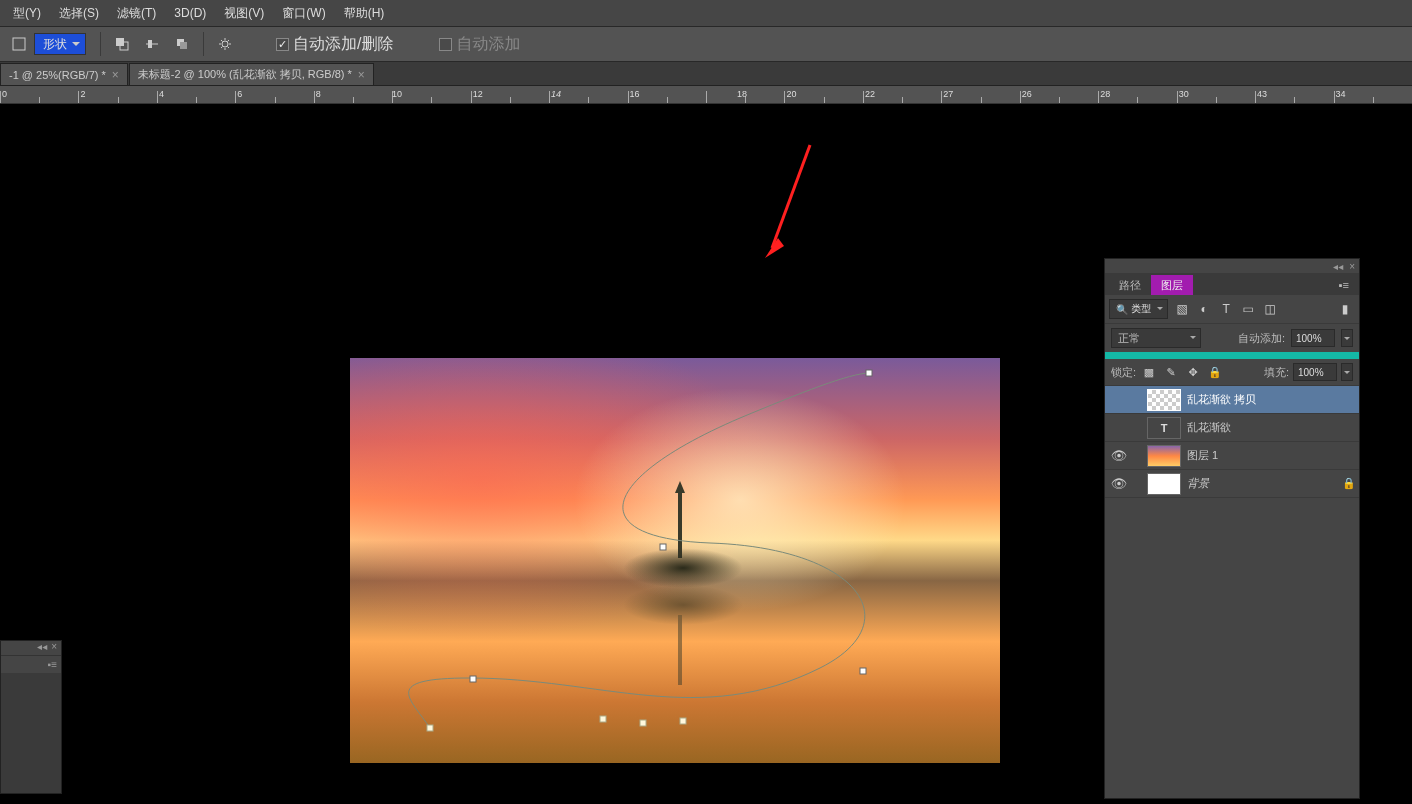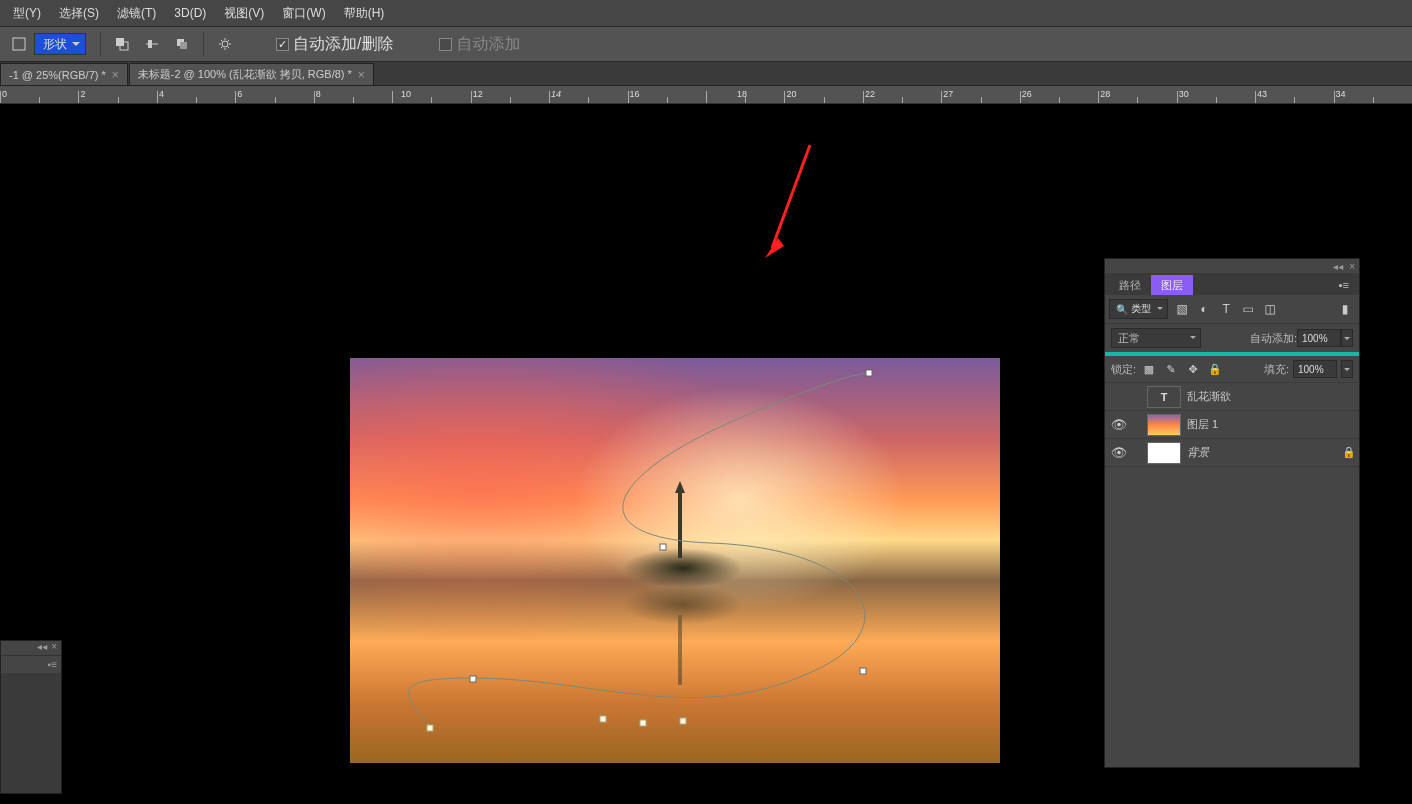--- a/index.html
+++ b/index.html
@@ -47,30 +47,30 @@
 
 
 .arrow { position: absolute; left: 760px; top: 140px; width: 60px; height: 120px; pointer-events: none; }
 
 
 .panels { position: absolute; right: 52px; top: 258px; width: 256px; background: #454545; border: 1px solid #222; box-shadow: 0 2px 8px rgba(0,0,0,0.5); }
 .panel-hdr { height: 14px; background: #454545; display: flex; justify-content: flex-end; align-items: center; padding: 0 4px; font-size: 10px; color: #999; }
 .panel-hdr span { margin-left: 6px; cursor: pointer; }
 .panel-tabs { height: 22px; background: #3a3a3a; display: flex; align-items: flex-end; padding-left: 4px; }
 .ptab { height: 20px; padding: 0 10px; font-size: 11px; color: #bbb; display: flex; align-items: center; cursor: pointer; }
-.ptab.active { background: #8b5cf6; color: #eee; }
+.ptab.active { background: #a21caf; color: #eee; }
 .panel-body { background: #454545; }
 
 .filter-row { display: flex; align-items: center; padding: 4px; gap: 4px; border-bottom: 1px solid #3a3a3a; }
 .filter-dd { height: 20px; background: #3a3a3a; border: 1px solid #2a2a2a; padding: 0 16px 0 6px; font-size: 10px; color: #ddd; display: flex; align-items: center; position: relative; cursor: pointer; }
 .filter-dd::after { content: ""; position: absolute; right: 4px; top: 7px; border: 3px solid transparent; border-top-color: #aaa; }
 .filter-icons { display: flex; gap: 2px; }
 .filter-ic { width: 20px; height: 20px; display: flex; align-items: center; justify-content: center; cursor: pointer; color: #ccc; font-size: 12px; }
 
-.prop-row { display: flex; align-items: center; padding: 4px 6px; font-size: 11px; color: #bbb; border-bottom: 4px solid #14b8a6; }
+.prop-row { display: flex; align-items: center; padding: 4px 6px; font-size: 11px; color: #bbb; border-bottom: 7px solid #14b8a6; gap: 6px; }
 .prop-dd { flex: 0 0 90px; height: 20px; background: #3a3a3a; border: 1px solid #2a2a2a; padding: 0 16px 0 6px; display: flex; align-items: center; position: relative; cursor: pointer; }
 .prop-dd::after { content: ""; position: absolute; right: 4px; top: 7px; border: 3px solid transparent; border-top-color: #aaa; }
 .prop-input { width: 44px; height: 18px; background: #3a3a3a; border: 1px solid #2a2a2a; color: #ddd; font-size: 10px; padding: 0 4px; display: flex; align-items: center; }
 .prop-arrow { width: 12px; height: 18px; background: #3a3a3a; border: 1px solid #2a2a2a; display: flex; align-items: center; justify-content: center; cursor: pointer; }
 .prop-arrow::after { content: ""; border: 3px solid transparent; border-top-color: #aaa; margin-top: 3px; }
 
 .lock-row { display: flex; align-items: center; padding: 4px 6px; font-size: 11px; color: #bbb; border-bottom: 1px solid #3a3a3a; gap: 4px; }
 .lock-ic { width: 18px; height: 18px; display: flex; align-items: center; justify-content: center; cursor: pointer; color: #ccc; }
 
 
@@ -171,21 +171,21 @@
     <div class="tick" style="left: 156.889px; height: 12px;"></div>
     <div class="num" style="left: 158.889px;">4</div>
     <div class="tick" style="left: 196.111px; height: 6px;"></div>
     <div class="tick" style="left: 235.333px; height: 12px;"></div>
     <div class="num" style="left: 237.333px;">6</div>
     <div class="tick" style="left: 274.556px; height: 6px;"></div>
     <div class="tick" style="left: 313.778px; height: 12px;"></div>
     <div class="num" style="left: 315.778px;">8</div>
     <div class="tick" style="left: 353px; height: 6px;"></div>
     <div class="tick" style="left: 392.222px; height: 12px;"></div>
-    <div class="num" style="left: 401px;">10</div>
+    <div class="num" style="left: 392px;">10</div>
     <div class="tick" style="left: 431.444px; height: 6px;"></div>
     <div class="tick" style="left: 470.667px; height: 12px;"></div>
     <div class="num" style="left: 472.667px;">12</div>
     <div class="tick" style="left: 509.889px; height: 6px;"></div>
     <div class="tick" style="left: 549.111px; height: 12px;"></div>
     <div class="num" style="left: 551.111px; font-style: italic;">14</div>
     <div class="tick" style="left: 588.333px; height: 6px;"></div>
     <div class="tick" style="left: 627.556px; height: 12px;"></div>
     <div class="num" style="left: 629.556px;">16</div>
     <div class="tick" style="left: 666.778px; height: 6px;"></div>
@@ -286,20 +286,26 @@
       <div class="lock-ic">▩</div>
       <div class="lock-ic">✎</div>
       <div class="lock-ic">✥</div>
       <div class="lock-ic">🔒</div>
       <div style="flex:1"></div>
       <span>填充:</span>
       <div class="prop-input">100%</div>
       <div class="prop-arrow"></div>
     </div>
     <div class="layers" id="layers-list">
+        <div class="layer selected">
+          <div class="vis"></div>
+          <div class="link"></div>
+          <div class="thumb checker"></div>
+          <div class="name">乱花渐欲 拷贝</div>
+        </div>
         <div class="layer">
           <div class="vis"></div>
           <div class="link"></div>
           <div class="thumb t-icon">T</div>
           <div class="name">乱花渐欲</div>
         </div>
         <div class="layer">
           <div class="vis">👁</div>
           <div class="link"></div>
           <div class="thumb img"></div>

